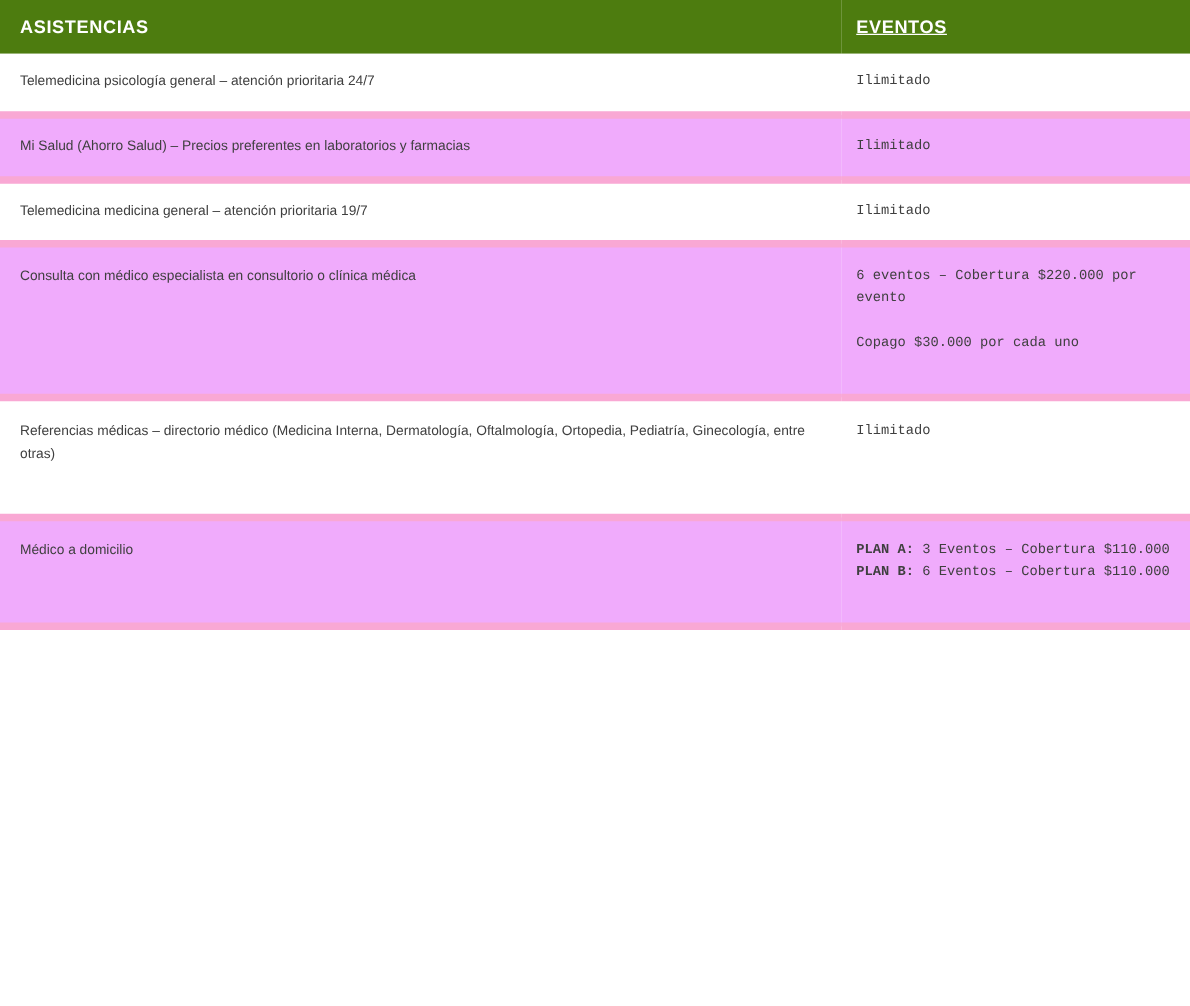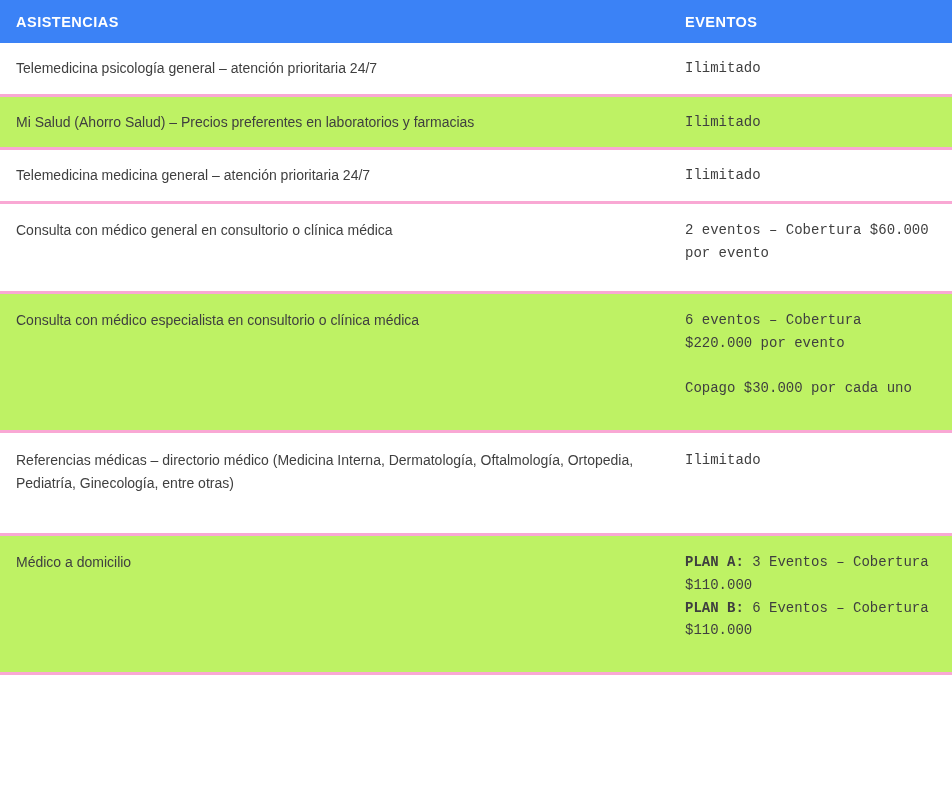--- a/index.html
+++ b/index.html
@@ -15,49 +15,50 @@
   }
   table.benefits {
     width: 952px;
     border-collapse: collapse;
     table-layout: fixed;
   }
   table.benefits col.c1 { width: 673px; }
   table.benefits col.c2 { width: 279px; }
 
   thead th {
-    background: #3b82f6;
+    background: #4d7c0f;
     color: #ffffff;
     font-size: 14.5px;
     font-weight: bold;
     letter-spacing: 0.5px;
     text-align: left;
     padding: 14px 16px 13px 16px;
     vertical-align: middle;
     border: none;
   }
   thead th.col-events {
     padding-left: 12px;
+    text-decoration: underline;
   }
 
   tbody td {
-    font-size: 14px;
+    font-size: 11px;
     line-height: 1.62;
     padding: 14px 16px 14px 16px;
     vertical-align: top;
     border-top: 1px solid #e6e6e6;
-    border-bottom: 3px solid #f9a8d4;
+    border-bottom: 6px solid #f9a8d4;
     color: #3f3f3f;
   }
   tbody td.events {
     padding-left: 12px;
     font-family: Liberation Mono, monospace;
   }
   tbody tr.alt td {
-    background: #bef264;
+    background: #f0abfc;
   }
   tbody tr.plain td {
     background: #ffffff;
   }
   tbody tr:first-child td {
     border-top: none;
   }
   .cell-para {
     margin: 0;
   }
@@ -97,33 +98,27 @@
     </tr>
 
     <tr class="alt">
       <td class="assistance">Mi Salud (Ahorro Salud) – Precios preferentes en laboratorios y farmacias</td>
       <td class="events">
         <p class="cell-para">Ilimitado</p>
       </td>
     </tr>
 
     <tr class="plain">
-      <td class="assistance">Telemedicina medicina general – atención prioritaria 24/7</td>
+      <td class="assistance">Telemedicina medicina general – atención prioritaria 19/7</td>
       <td class="events">
         <p class="cell-para">Ilimitado</p>
       </td>
     </tr>
 
 
-    <tr class="plain tall-2">
-      <td class="assistance">Consulta con médico general en consultorio o clínica médica</td>
-      <td class="events">
-        <p class="cell-para">2 eventos – Cobertura $60.000 por evento</p>
-      </td>
-    </tr>
 
     <tr class="alt tall-1">
       <td class="assistance">Consulta con médico especialista en consultorio o clínica médica</td>
       <td class="events">
         <p class="cell-para">6 eventos – Cobertura $220.000 por evento</p>
         <p class="cell-para">Copago $30.000 por cada uno</p>
       </td>
     </tr>
 
     <tr class="plain tall-3">

